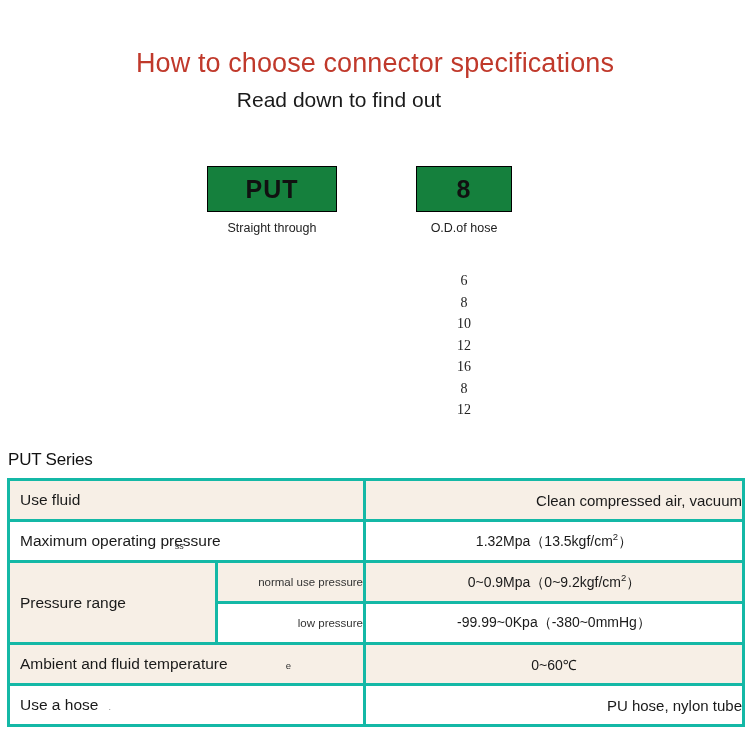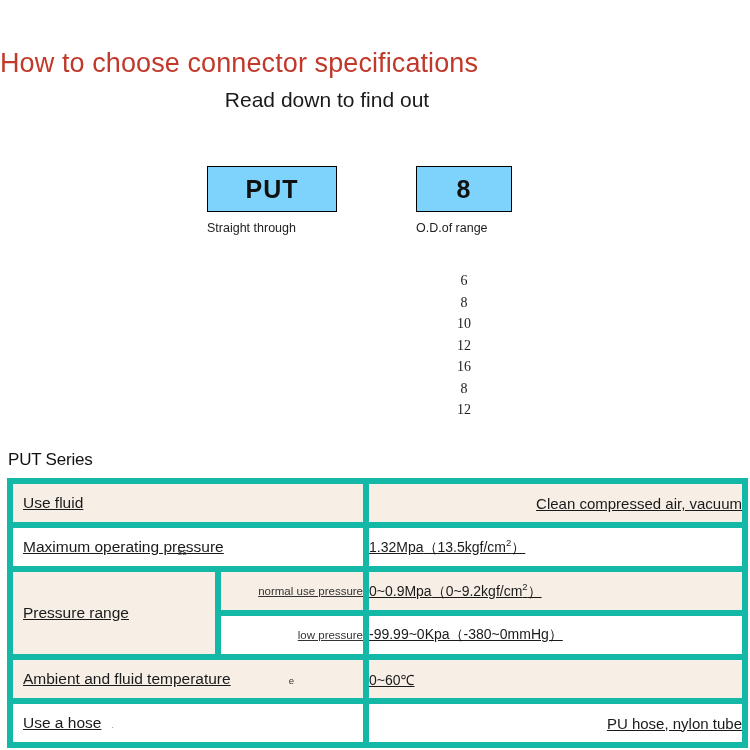--- a/index.html
+++ b/index.html
@@ -15,57 +15,59 @@
     color: #1a1a1a;
     overflow: hidden;
   }
 
   
   .title {
     position: absolute;
     left: 0;
     top: 48px;
     width: 750px;
-    text-align: left;
+    text-align: center;
     font-size: 27px;
     color: #c0392b;
     letter-spacing: 0.1px;
     white-space: nowrap;
   }
   .subtitle {
     position: absolute;
     left: 0;
     top: 88px;
     width: 654px;
     text-align: center;
     font-size: 21px;
     color: #1a1a1a;
+    padding-left: 12px;
   }
 
   
   .code-box {
     position: absolute;
     border: 1.5px solid #000000;
-    background: #7dd3fc;
+    background: #15803d;
     box-sizing: border-box;
     display: flex;
     align-items: center;
     justify-content: center;
     font-weight: bold;
     font-size: 25px;
     letter-spacing: 1px;
     color: #111111;
   }
   #box-series { left: 207px; top: 166px; width: 130px; height: 46px; }
   #box-size   { left: 416px; top: 166px; width: 96px;  height: 46px; }
 
   .code-caption {
     position: absolute;
     font-size: 12.5px;
     color: #222222;
+    text-align: center;
     white-space: nowrap;
   }
   #cap-series { left: 207px; top: 221px; width: 130px; }
   #cap-size   { left: 416px; top: 221px; width: 96px; }
 
   
   .size-list {
     position: absolute;
     left: 416px;
     top: 270px;
@@ -91,37 +93,36 @@
   
   .spec-table {
     position: absolute;
     left: 7px;
     top: 478px;
     width: 735px;
     border-collapse: collapse;
     table-layout: fixed;
   }
   .spec-table td {
-    border: 6px solid #14b8a6;
+    border: 3px solid #14b8a6;
     padding: 0 0 0 10px;
     font-size: 15.5px;
     color: #1a1a1a;
     height: 38px;
     vertical-align: middle;
     background: #ffffff;
-    text-decoration: underline;
   }
   .spec-table tr.shade td { background: #f7efe6; }
   .spec-table td.val {
     text-align: right;
     padding: 0;
     font-size: 15px;
   }
   .spec-table td.val-small {
-    text-align: left;
+    text-align: center;
     padding: 0;
     font-size: 14px;
   }
   .spec-table td.sub {
     text-align: right;
     padding: 0;
     font-size: 11.5px;
     color: #333333;
     height: 38px;
   }
@@ -154,21 +155,21 @@
 <body>
 
 <div class="title">How to choose connector specifications</div>
 
 <div class="subtitle">Read down to find out</div>
 
 <div class="code-box" id="box-series">PUT</div>
 <div class="code-caption" id="cap-series">Straight through</div>
 
 <div class="code-box" id="box-size">8</div>
-<div class="code-caption" id="cap-size">O.D.of range</div>
+<div class="code-caption" id="cap-size">O.D.of hose</div>
 
 <div class="size-list">
   <div>6</div>
   <div>8</div>
   <div>10</div>
   <div>12</div>
   <div>16</div>
   <div>8</div>
   <div>12</div>
 </div>

